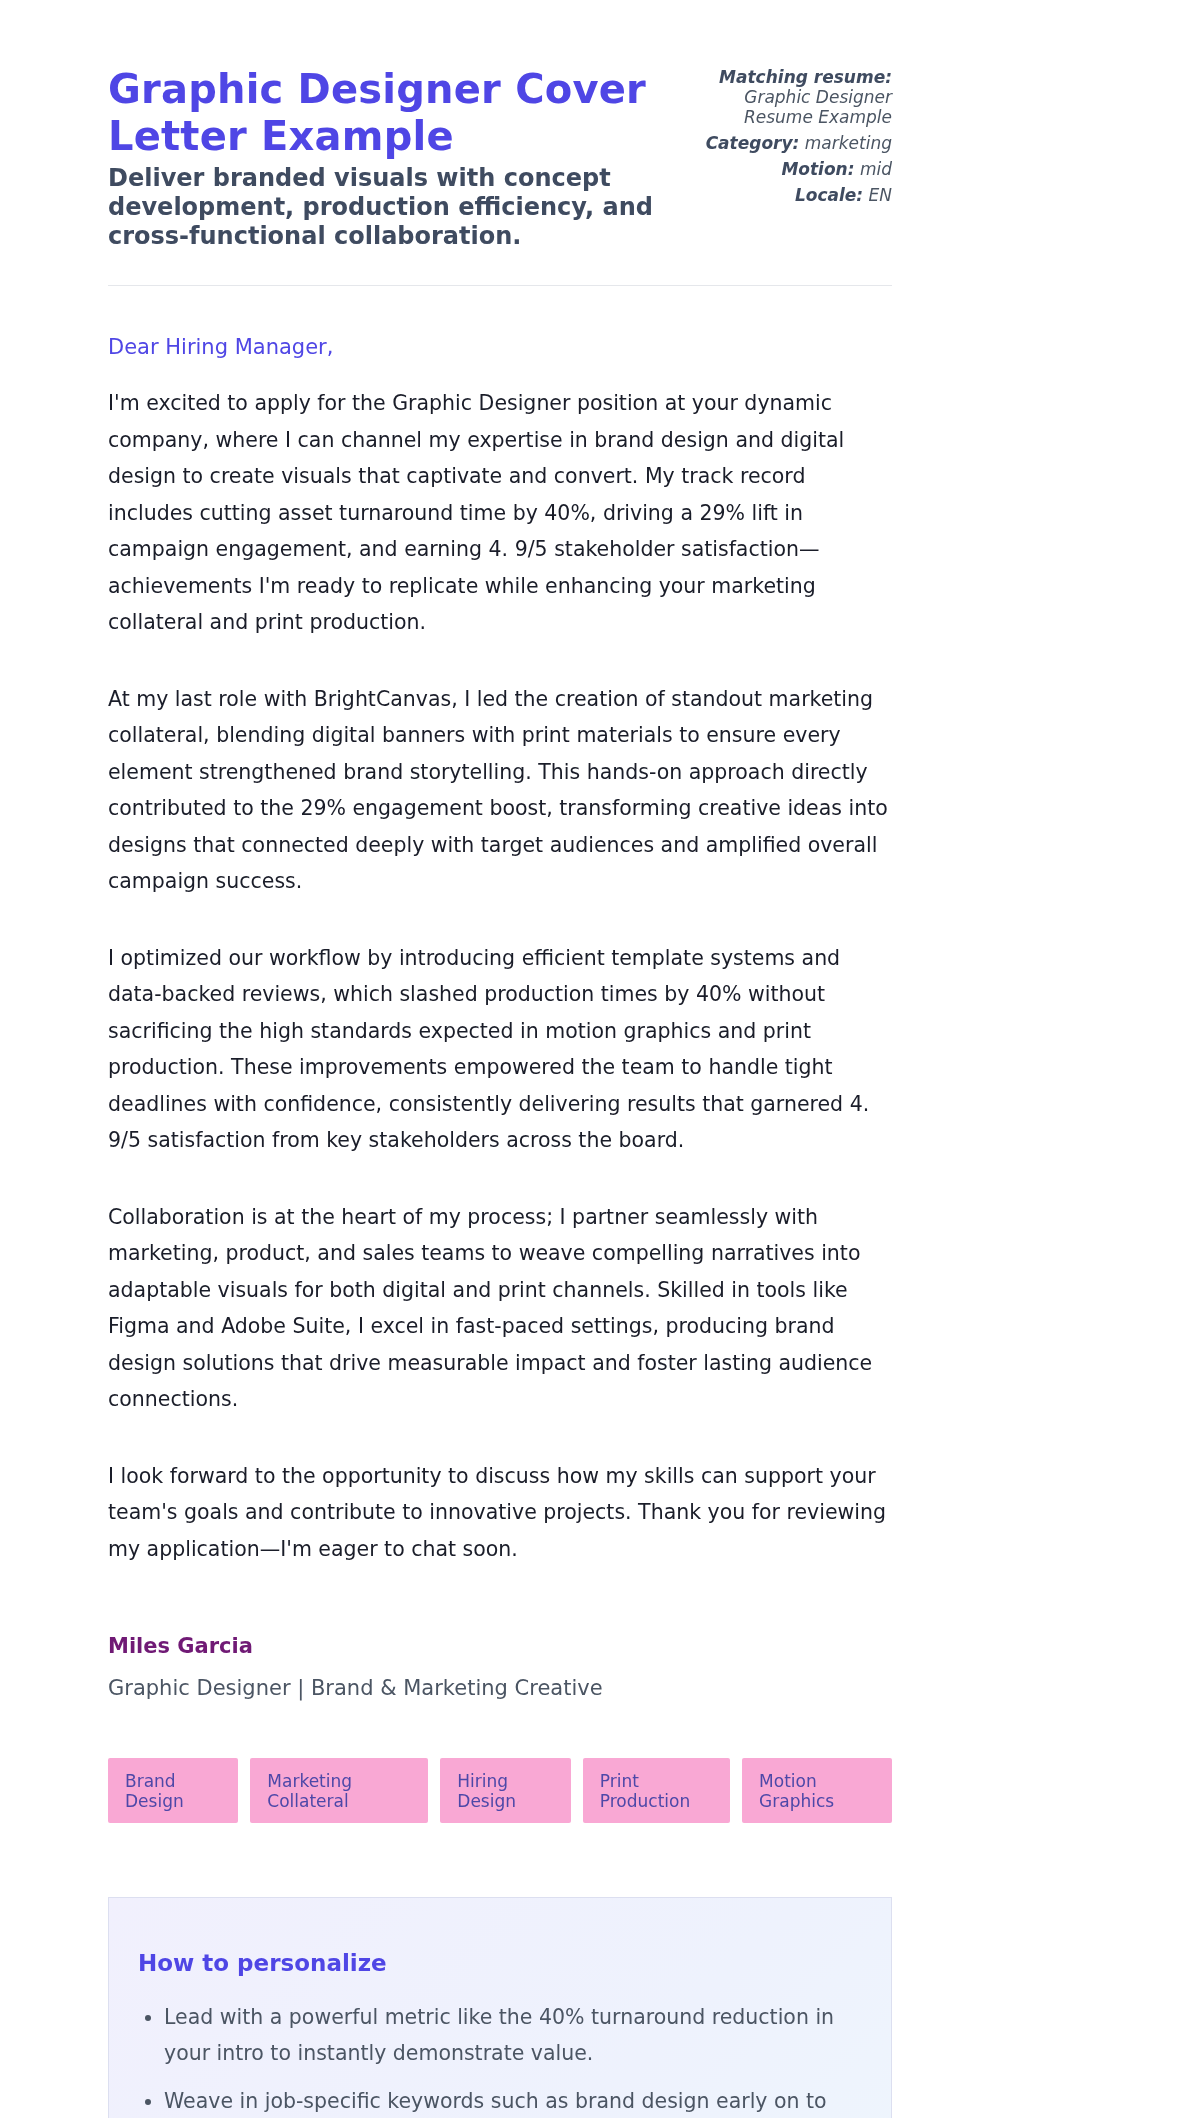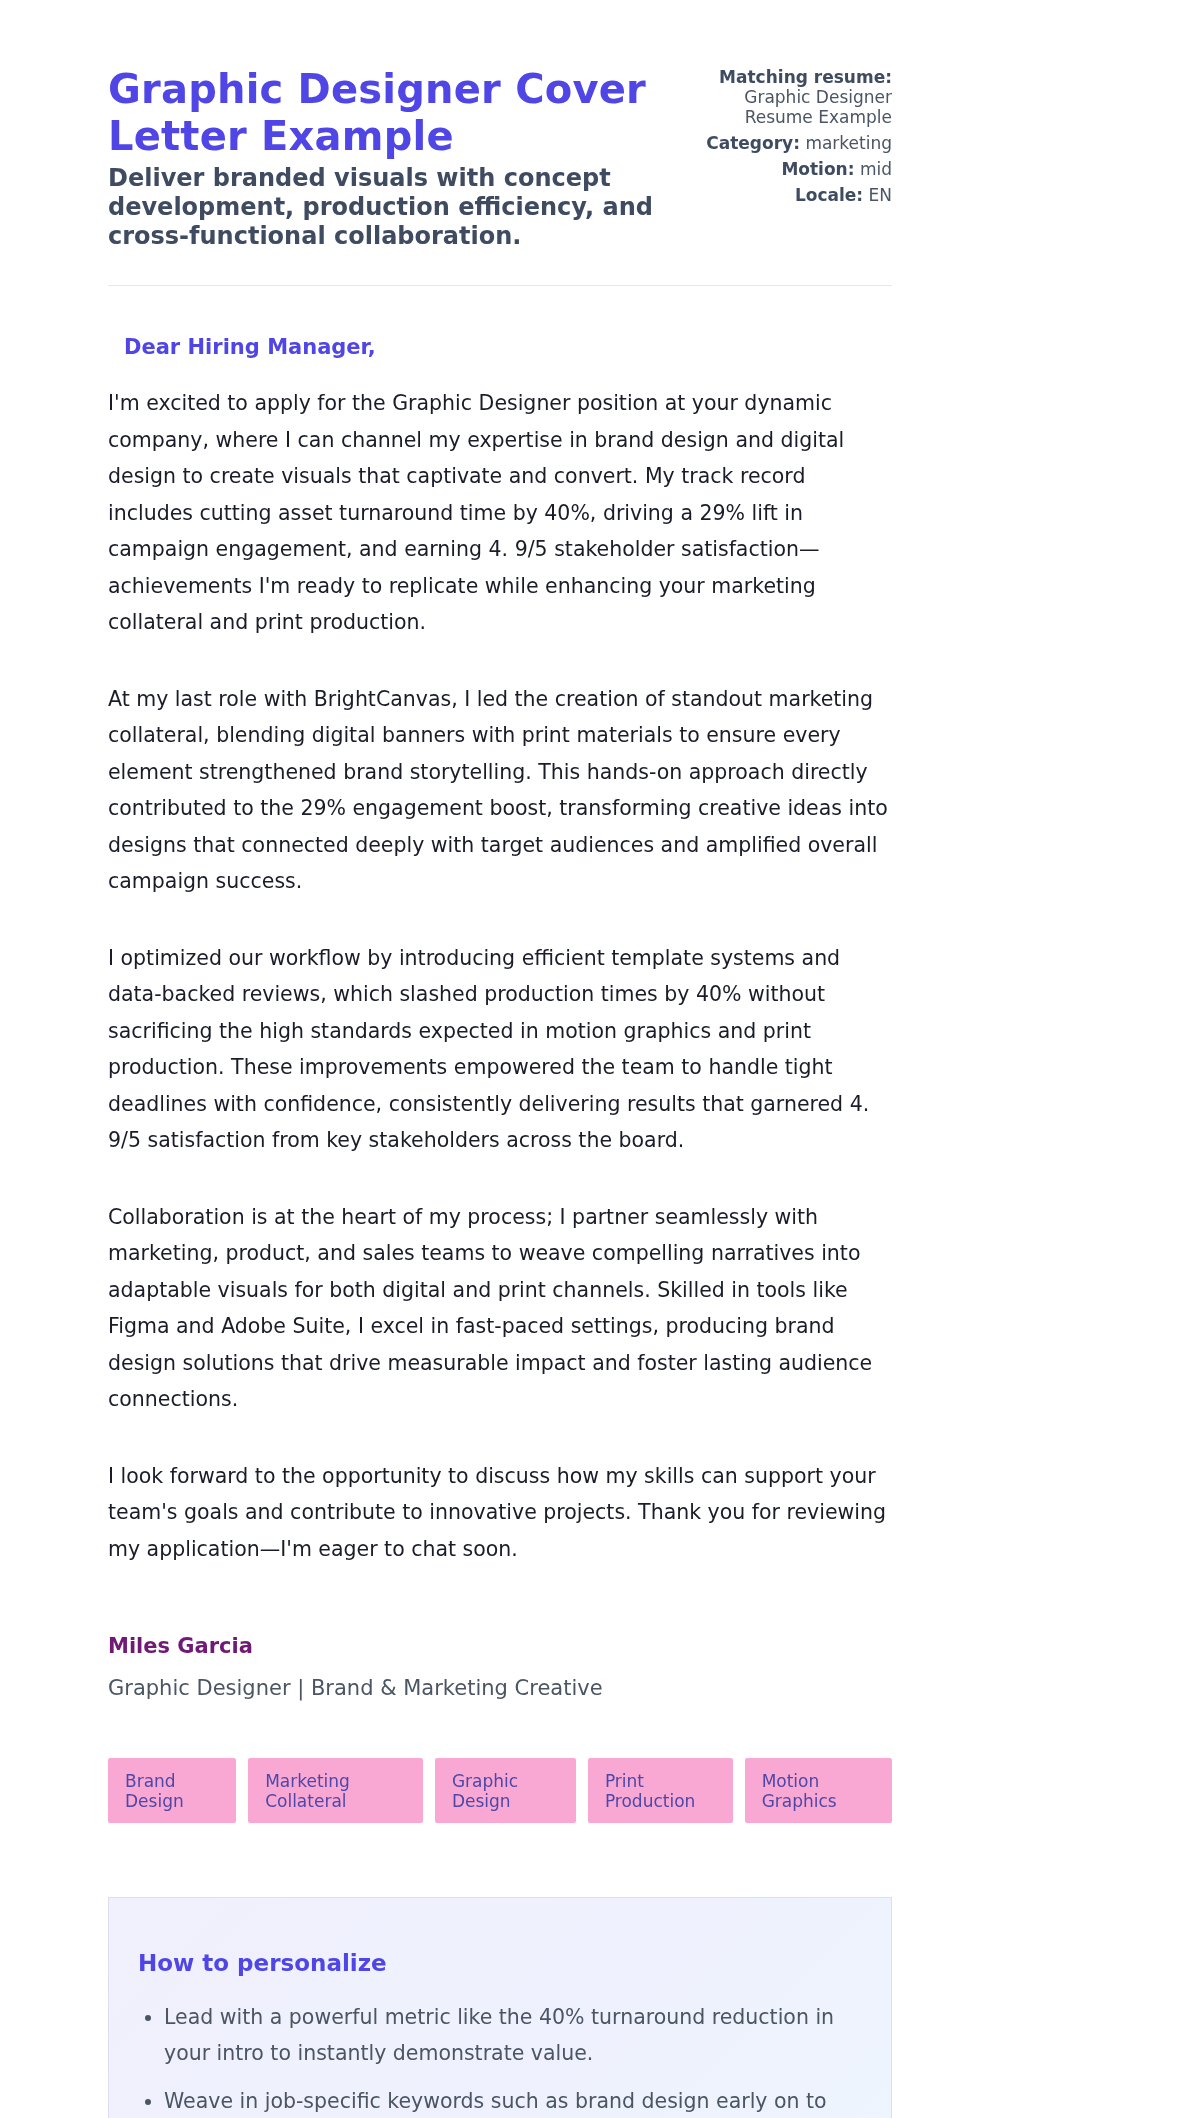--- a/index.html
+++ b/index.html
@@ -38,30 +38,30 @@
       color: #3f4b60;
     }
     .meta {
       text-align: right;
       font-size: 17px;
       line-height: 20px;
       color: #4b5563;
       width: 260px;
       margin-top: 1px;
     }
-    .meta-row { margin-bottom: 6px; }
+    .meta-row { margin-bottom: 6px; font-style: italic; }
     .meta-row:first-child { margin-bottom: 6px; }
     .meta-label { font-weight: 700; color: #3f4b60; }
     .meta-block-label { display: block; font-weight: 700; color: #3f4b60; }
 
     .greeting {
-      margin: 48px 0 0 16px;
+      margin: 48px 0 0 0;
       font-size: 21px;
       line-height: 26px;
-      font-weight: 700;
+      font-weight: 400;
       color: #4f46e5;
     }
     .body-p {
       margin: 25px 0 0 0;
       font-size: 20.5px;
       line-height: 36.5px;
       color: #1a1d29;
     }
     .body-p + .body-p { margin-top: 40px; }
 
@@ -157,21 +157,21 @@
 
     <div class="signature">
       <div class="sig-name">Miles Garcia</div>
       <div class="sig-title">Graphic Designer | Brand &amp; Marketing Creative</div>
     </div>
   </section>
 
   <div class="tags">
     <span class="tag">Brand Design</span>
     <span class="tag">Marketing Collateral</span>
-    <span class="tag">Graphic Design</span>
+    <span class="tag">Hiring Design</span>
     <span class="tag">Print Production</span>
     <span class="tag">Motion Graphics</span>
   </div>
 
   <aside class="tips">
     <h3 class="tips-title">How to personalize</h3>
     <ul class="tips-list">
       <li>Lead with a powerful metric like the 40% turnaround reduction in your intro to instantly demonstrate value.</li>
       <li>Weave in job-specific keywords such as brand design early on to signal a strong match.</li>
       <li>Structure body paragraphs around achievements, quantifying impacts to build credibility.</li>

